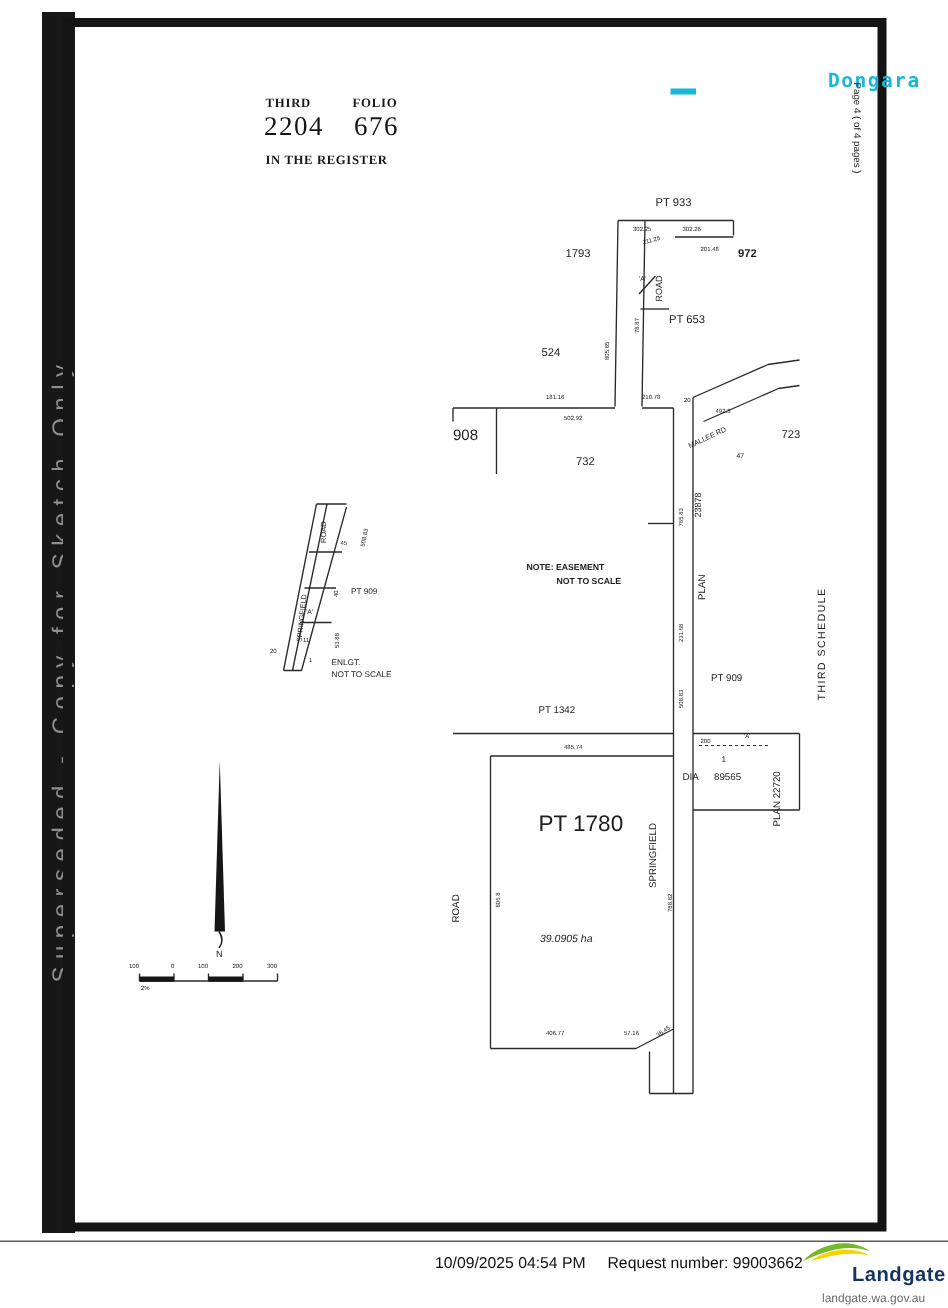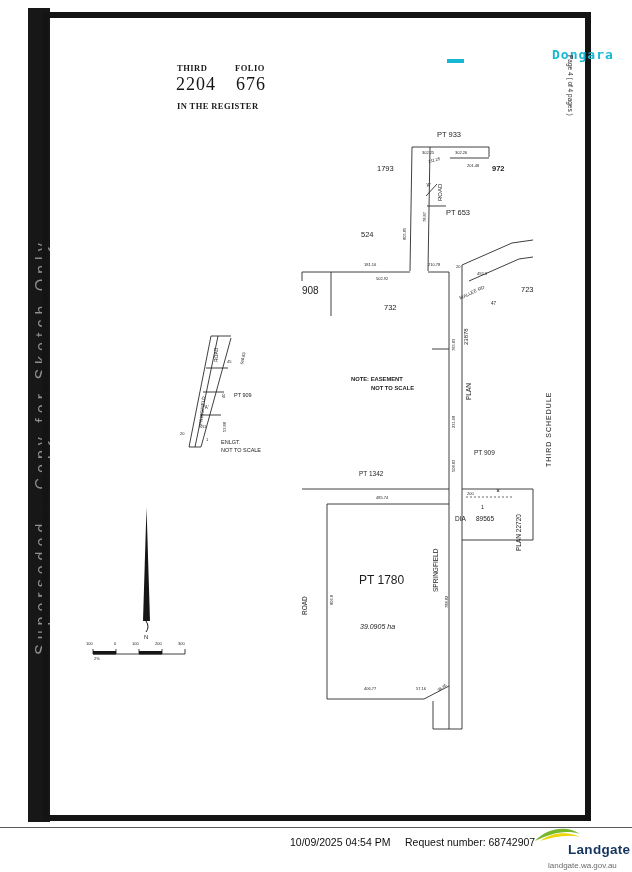--- a/index.html
+++ b/index.html
@@ -120,21 +120,21 @@
       <span class="pl" style="left: 474px; top: 450px; font-size: 6.5px;">PT 909</span>
       <span class="pl" style="left: 359px; top: 471px; font-size: 6.5px;">PT 1342</span>
       <span class="pl" style="left: 376px; top: 496px; font-size: 4px;">485.74</span>
       <span class="pl" style="left: 467px; top: 492px; font-size: 4px;">200</span>
       <span class="pl" style="left: 496px; top: 489px; font-size: 4px;">'A'</span>
       <span class="pl" style="left: 481px; top: 505px; font-size: 5.5px;">1</span>
       <span class="pl" style="left: 455px; top: 516px; font-size: 6.5px;">DIA</span>
       <span class="pl" style="left: 476px; top: 516px; font-size: 6.5px;">89565</span>
       <span class="pl" style="left: 516px; top: 551px; font-size: 6.5px; transform: rotate(-90deg); transform-origin: 0px 0px;">PLAN 22720</span>
       <span class="pl" style="left: 433px; top: 592px; font-size: 6.5px; transform: rotate(-90deg); transform-origin: 0px 0px;">SPRINGFIELD</span>
-      <span class="pl" style="left: 359px; top: 542px; font-size: 12px; margin-top: 32px;">PT 1780</span>
+      <span class="pl" style="left: 359px; top: 542px; font-size: 15px;">PT 1780</span>
       <span class="pl" style="left: 302px; top: 615px; font-size: 6.5px; transform: rotate(-90deg); transform-origin: 0px 0px;">ROAD</span>
       <span class="pl" style="left: 330px; top: 605px; font-size: 4px; transform: rotate(-90deg); transform-origin: 0px 0px;">806.8</span>
       <span class="pl" style="left: 445px; top: 608px; font-size: 4px; transform: rotate(-90deg); transform-origin: 0px 0px;">788.82</span>
       <span class="pl" style="left: 360px; top: 623px; font-size: 7px; font-style: italic;">39.0905 ha</span>
       <span class="pl" style="left: 364px; top: 687px; font-size: 4px;">406.77</span>
       <span class="pl" style="left: 416px; top: 687px; font-size: 4px;">57.16</span>
       <span class="pl" style="left: 437px; top: 689px; font-size: 4px; transform: rotate(-35deg); transform-origin: 0px 0px;">36.45</span>
       <span class="pl" style="left: 214px; top: 362px; font-size: 5px; transform: rotate(-90deg); transform-origin: 0px 0px;">ROAD</span>
       <span class="pl" style="left: 240px; top: 364px; font-size: 4px; transform: rotate(-78deg); transform-origin: 0px 0px;">508.83</span>
       <span class="pl" style="left: 227px; top: 360px; font-size: 4px;">45</span>
@@ -152,21 +152,21 @@
       <span class="pl" style="left: 86px; top: 642px; font-size: 4px;">100</span>
       <span class="pl" style="left: 114px; top: 642px; font-size: 4px;">0</span>
       <span class="pl" style="left: 132px; top: 642px; font-size: 4px;">100</span>
       <span class="pl" style="left: 155px; top: 642px; font-size: 4px;">200</span>
       <span class="pl" style="left: 178px; top: 642px; font-size: 4px;">300</span>
       <span class="pl" style="left: 94px; top: 657px; font-size: 4px;">2%</span>
     </div>
 
   <div class="rule"></div>
   <span class="abs ftext" style="left:270px;top:837px">10/09/2025 04:54 PM</span>
-  <span class="abs ftext" style="left:385px;top:837px">Request number: 68742907</span>
+  <span class="abs ftext" style="left:385px;top:837px">Request number: 99003662</span>
 
   <svg width="46" height="17" viewBox="0 0 46 17" style="left:535px;top:826px">
     <path d="M0,15 C12,2 32,-1 45,8 C30,3 14,8 0,15 Z" fill="#76b82a"></path>
     <path d="M5,15 C17,6 34,5 45,11 C32,8 18,11 5,15 Z" fill="#f0d500"></path>
   </svg>
   <span class="abs logoname" style="left:548px;top:843px">Landgate</span>
   <span class="abs logodomain" style="left:528px;top:862px">landgate.wa.gov.au</span>
 
 </div>
 

